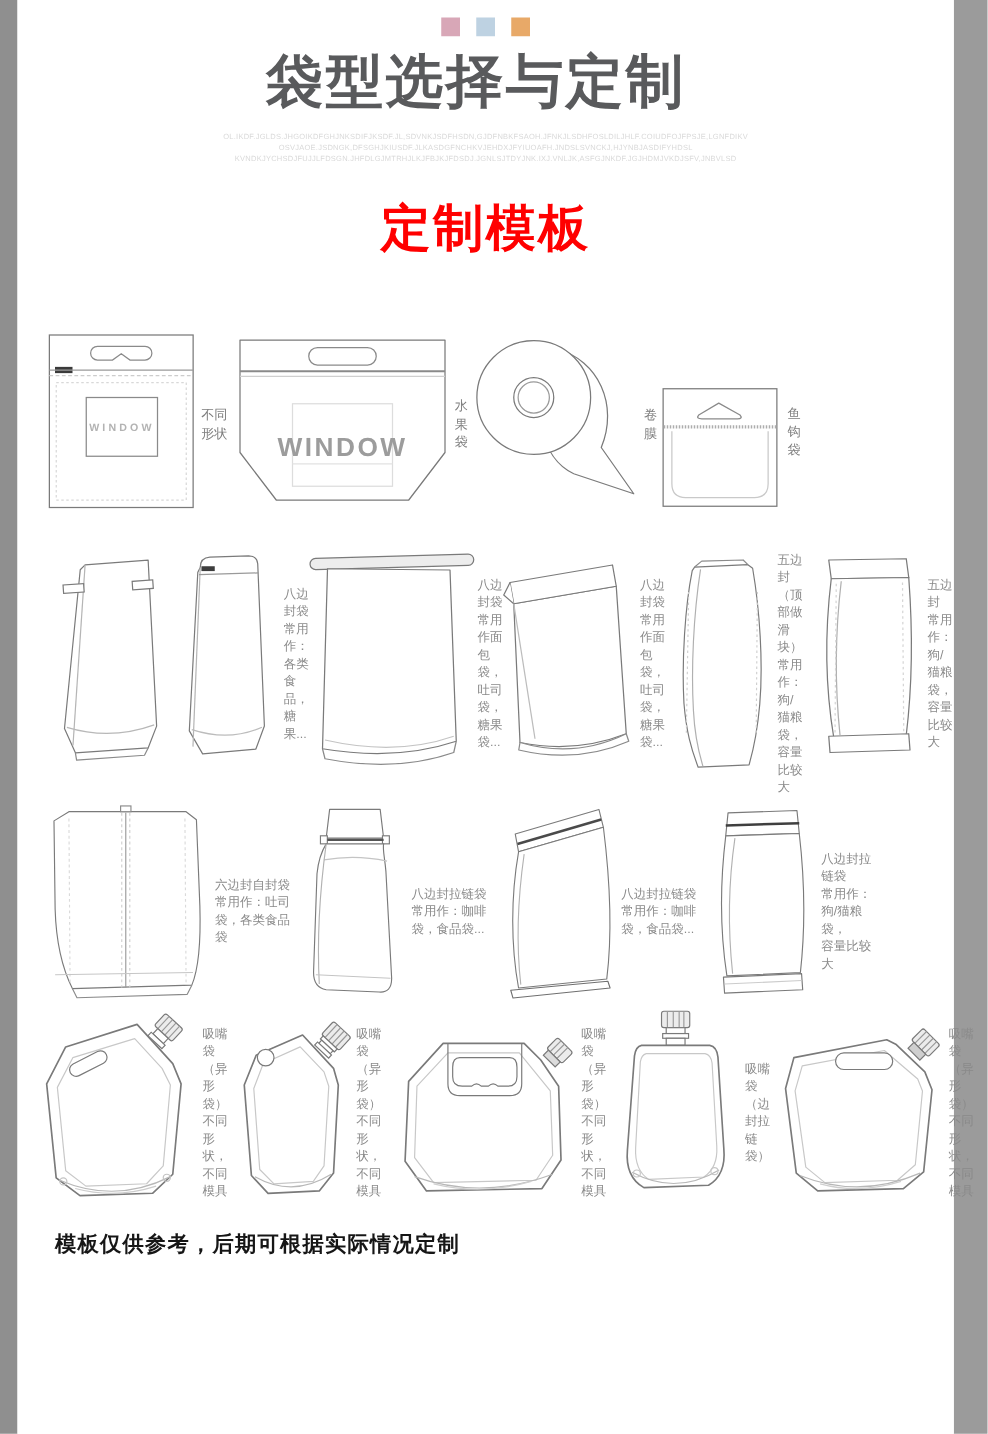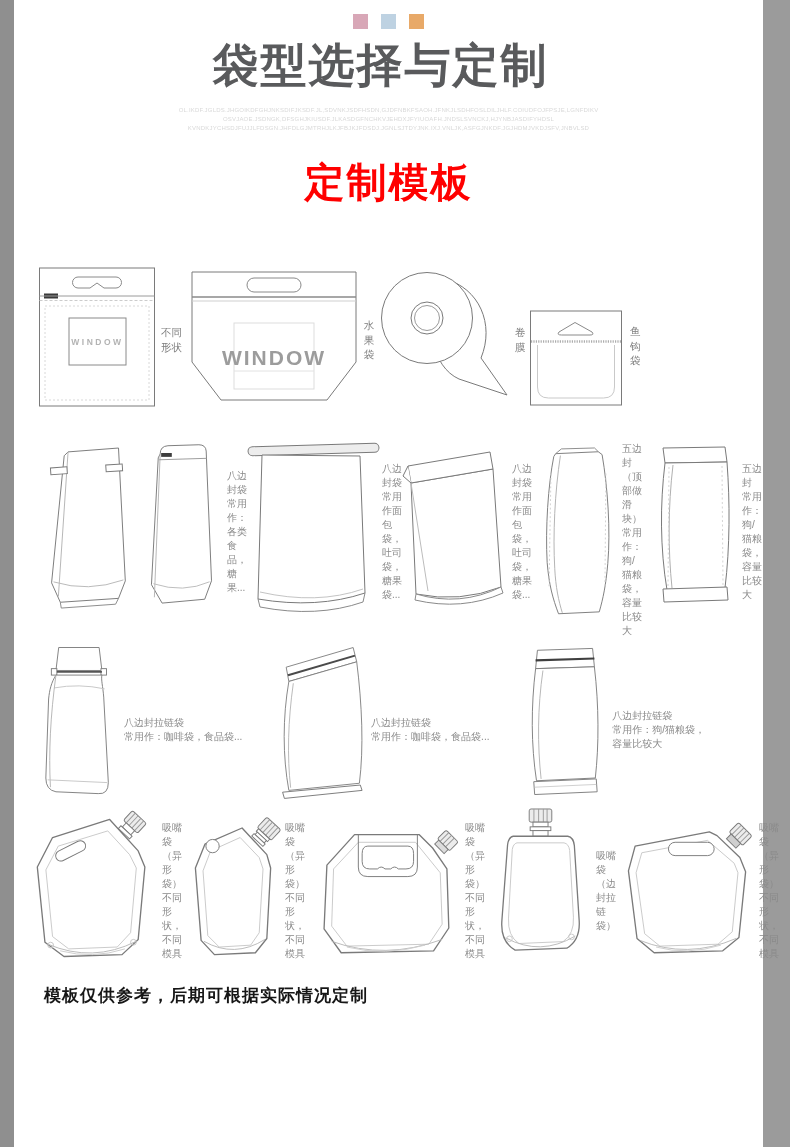--- a/index.html
+++ b/index.html
@@ -221,20 +221,40 @@
       </div>
       <div class="cap">
         <div>五边封</div>
         <div>常用作：狗/猫粮袋，</div>
         <div>容量比较大</div>
       </div>
     </div>
   </div>
 
   <div class="row row3">
+    <div class="item">
+      <div class="fig">
+        <svg width="140" height="170" viewBox="0 0 152 185">
+          <path d="M25,8 L127,8 L136,15 L139,90 C140,124 137,147 132,159 L28,162 C22,150 14,127 13,93 L12,16 Z" fill="#fff" stroke="#7a7a7a" stroke-linejoin="round"></path>
+          <line x1="74.5" y1="9" x2="74.5" y2="161" stroke="#9a9a9a"></line>
+          <line x1="78" y1="9" x2="78" y2="161" stroke="#d0d0d0" stroke-dasharray="2.5 2.5"></line>
+          <line x1="71" y1="9" x2="71" y2="161" stroke="#d0d0d0" stroke-dasharray="2.5 2.5"></line>
+          <line x1="25" y1="14" x2="26" y2="158" stroke="#dadada" stroke-dasharray="2.5 2.5"></line>
+          <line x1="126" y1="14" x2="127" y2="158" stroke="#dadada" stroke-dasharray="2.5 2.5"></line>
+          <path d="M13,150 L133,148" stroke="#c6c6c6" fill="none"></path>
+          <path d="M28,162 L32,170 L128,167 L132,159" fill="none" stroke="#8a8a8a" stroke-linejoin="round"></path>
+          <rect x="70" y="3" width="9" height="5" fill="#fff" stroke="#8a8a8a"></rect>
+        </svg>
+      </div>
+      <div class="cap">
+        <div>六边封自封袋</div>
+        <div>常用作：吐司袋，各类食品袋</div>
+
+      </div>
+    </div>
 
     <div class="item">
       <div class="fig">
         <svg width="92" height="170" viewBox="0 0 100 185">
           <path d="M29,6 L73,6 L76,31 L26,31 Z" fill="#fff" stroke="#7a7a7a" stroke-linejoin="round"></path>
           <rect x="21" y="29" width="6" height="7" fill="#fff" stroke="#7a7a7a"></rect>
           <rect x="75" y="29" width="6" height="7" fill="#fff" stroke="#7a7a7a"></rect>
           <line x1="27" y1="32.5" x2="76" y2="32.5" stroke="#555555" stroke-width="2"></line>
           <path d="M26,36 C21,44 19,52 18,62 L15,148 Q15,161 26,163 L72,165 Q83,166 83,153 L78,60 C77,48 75,41 76,36 Z" fill="#fff" stroke="#7a7a7a" stroke-linejoin="round"></path>
           <path d="M24,50 Q51,45 79,51" fill="none" stroke="#c4c4c4"></path>

